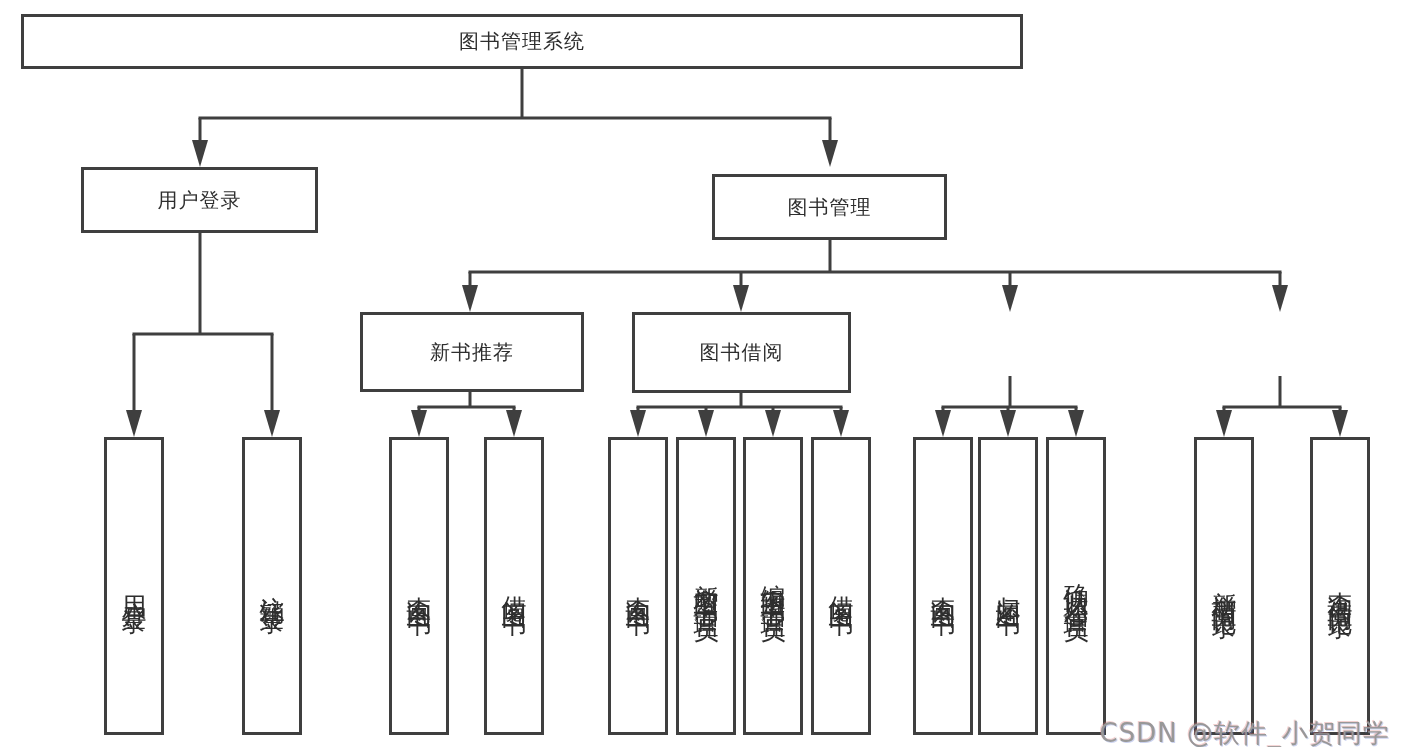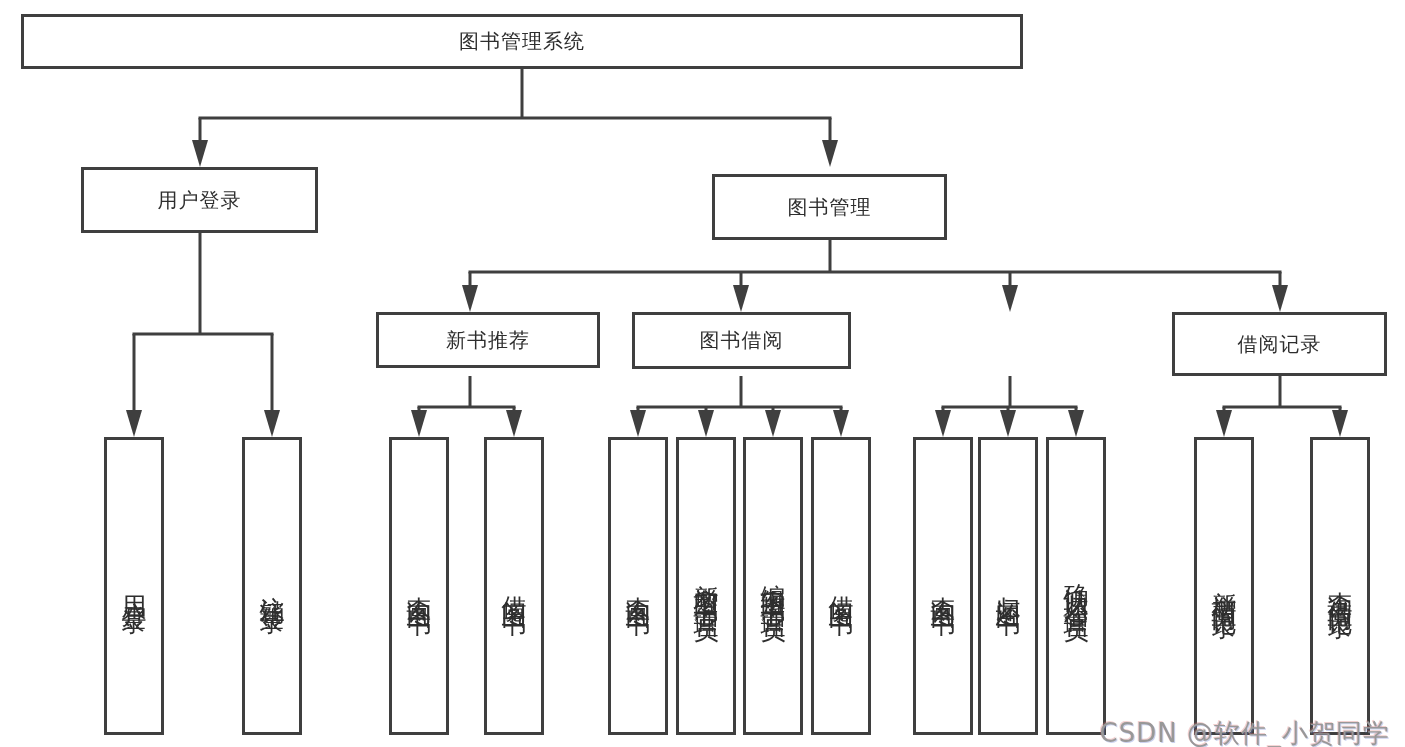--- a/index.html
+++ b/index.html
@@ -125,23 +125,22 @@
     <path d="M1340,407 V412"></path>
     <polygon points="1216,410 1232,410 1224,437"></polygon>
     <polygon points="1332,410 1348,410 1340,437"></polygon>
   </svg>
 
   <div class="node" style="left:21px; top:14px; width:1002px; height:55px;">图书管理系统</div>
 
   <div class="node" style="left:81px; top:167px; width:237px; height:66px;">用户登录</div>
   <div class="node" style="left:712px; top:167px; width:235px; height:66px;margin-top:7px;">图书管理</div>
 
-  <div class="node" style="left:376px; top:312px; width:224px; height:56px;font-family:Liberation Serif, serif;">新书推荐</div>
-  <div class="node" style="left:632px; top:312px; width:219px; height:57px;">图书借阅</div>
-  <div class="node" style="left:1172px; top:312px; width:215px; height:64px;">借阅记录</div>
+  <div class="node" style="left:360px; top:312px; width:224px; height:80px;font-family:Liberation Serif, serif;">新书推荐</div>
+  <div class="node" style="left:632px; top:312px; width:219px; height:81px;">图书借阅</div>
 
   <div class="node leaf" style="left:104px;">用户登录</div>
   <div class="node leaf" style="left:242px;">注销登录</div>
 
   <div class="node leaf" style="left:389px;">查询图书</div>
   <div class="node leaf" style="left:484px;">借阅图书</div>
 
   <div class="node leaf" style="left:608px;">查询图书</div>
   <div class="node leaf" style="left:676px;">新增图书（管理员）</div>
   <div class="node leaf" style="left:743px;">编辑图书（管理员）</div>

